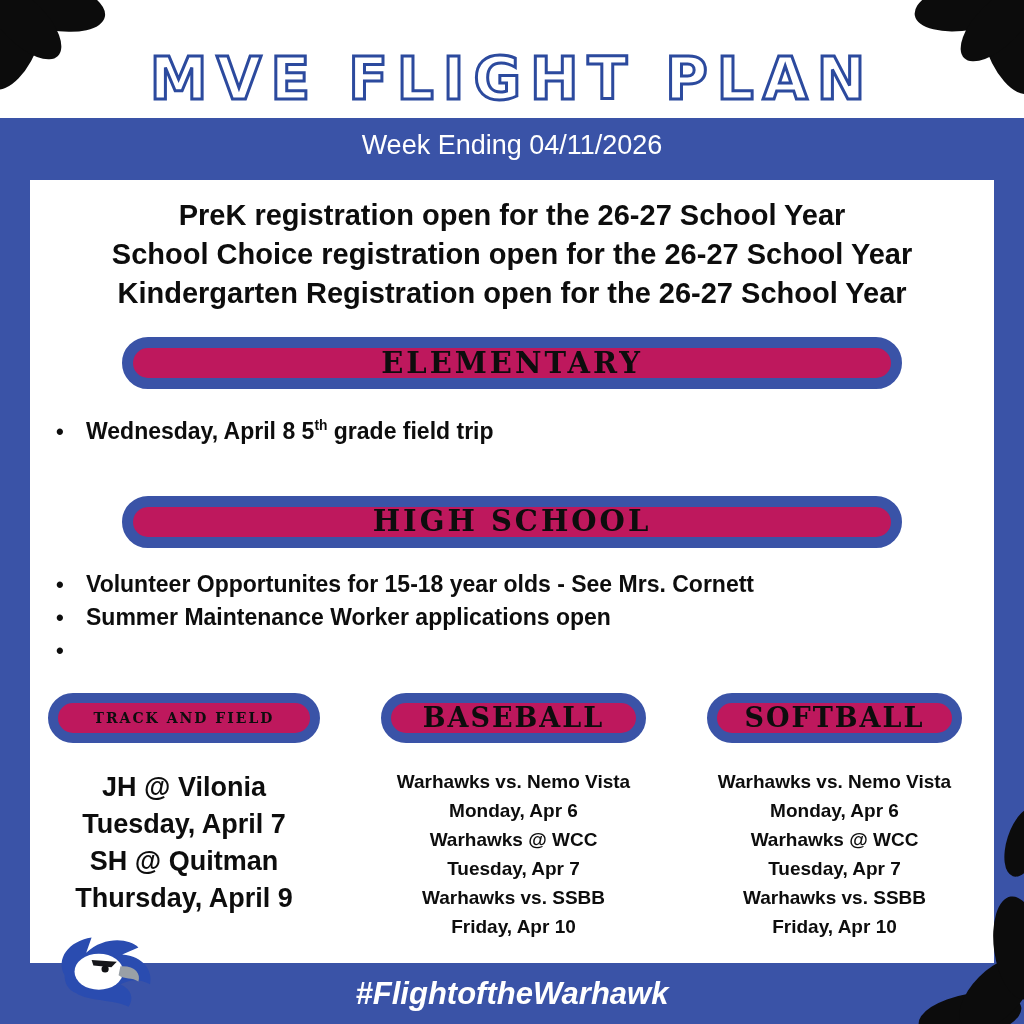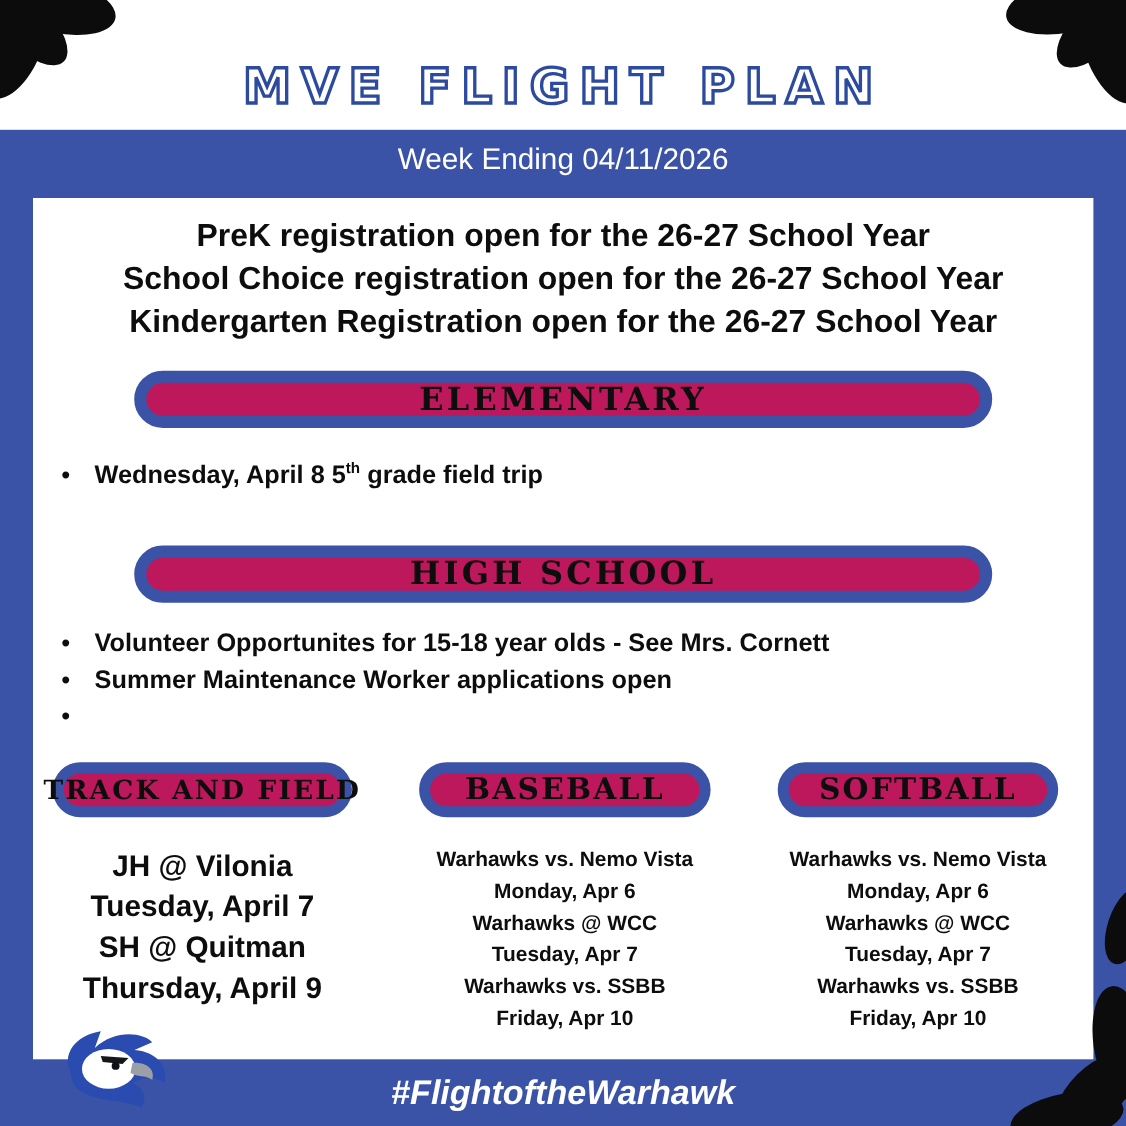--- a/index.html
+++ b/index.html
@@ -16,21 +16,21 @@
 
   
   .top-band {
     position: absolute; top: 0; left: 0; right: 0; height: 118px;
     background: #ffffff;
     display: flex; align-items: center; justify-content: center;
     z-index: 2;
   }
   .title {
     font-family: "DejaVu Sans", sans-serif;
-    font-size: 44px; font-weight: 800;
+    font-size: 58px; font-weight: 800;
     letter-spacing: 9px;
     color: #ffffff;
     -webkit-text-stroke: 3px #2c4a9e;
     text-shadow: 0 0 1px #2c4a9e;
     white-space: nowrap;
     margin-top: 40px;
   }
 
   
   .week {
@@ -84,21 +84,21 @@
   
   .sports {
     display: flex; justify-content: space-between;
     margin-top: 26px; padding: 0 32px 0 18px;
   }
   .sport-col { display: flex; flex-direction: column; align-items: center; }
   .sport-col.track    { width: 272px; }
   .sport-col.baseball { width: 265px; }
   .sport-col.softball { width: 255px; }
   .pill-sport { align-self: stretch; height: 50px; border-width: 10px; }
-  .pill-label.small { font-size: 24px; letter-spacing: 2px; }
+  .pill-label.small { font-size: 14px; letter-spacing: 2px; }
   .pill-label.mid   { font-size: 27px; letter-spacing: 2px; }
 
   .sport-lines { text-align: center; font-weight: 700; color: #0d0d0d; }
   .sport-lines.big   { margin-top: 26px; font-size: 27px; line-height: 37px; }
   .sport-lines.small { margin-top: 24px; font-size: 19px; line-height: 29px; }
 
   
   .hashtag {
     position: absolute; bottom: 12px; left: 0; right: 0;
     text-align: center; color: #ffffff;

